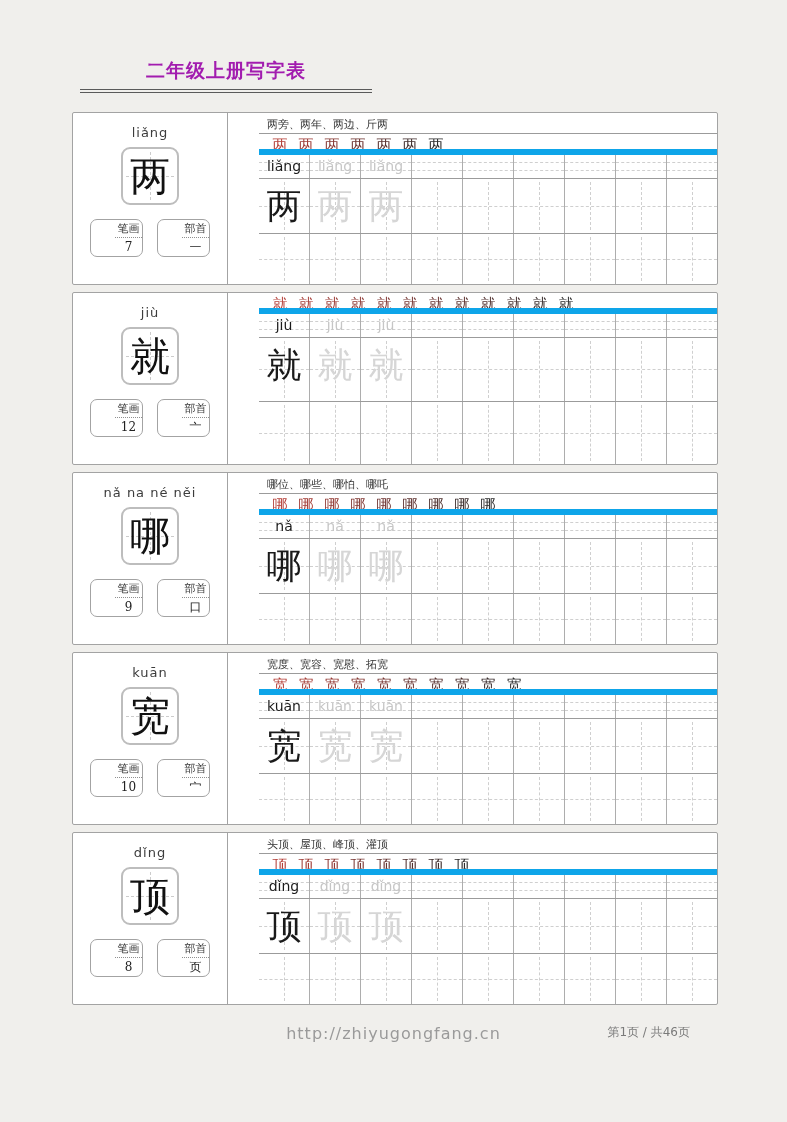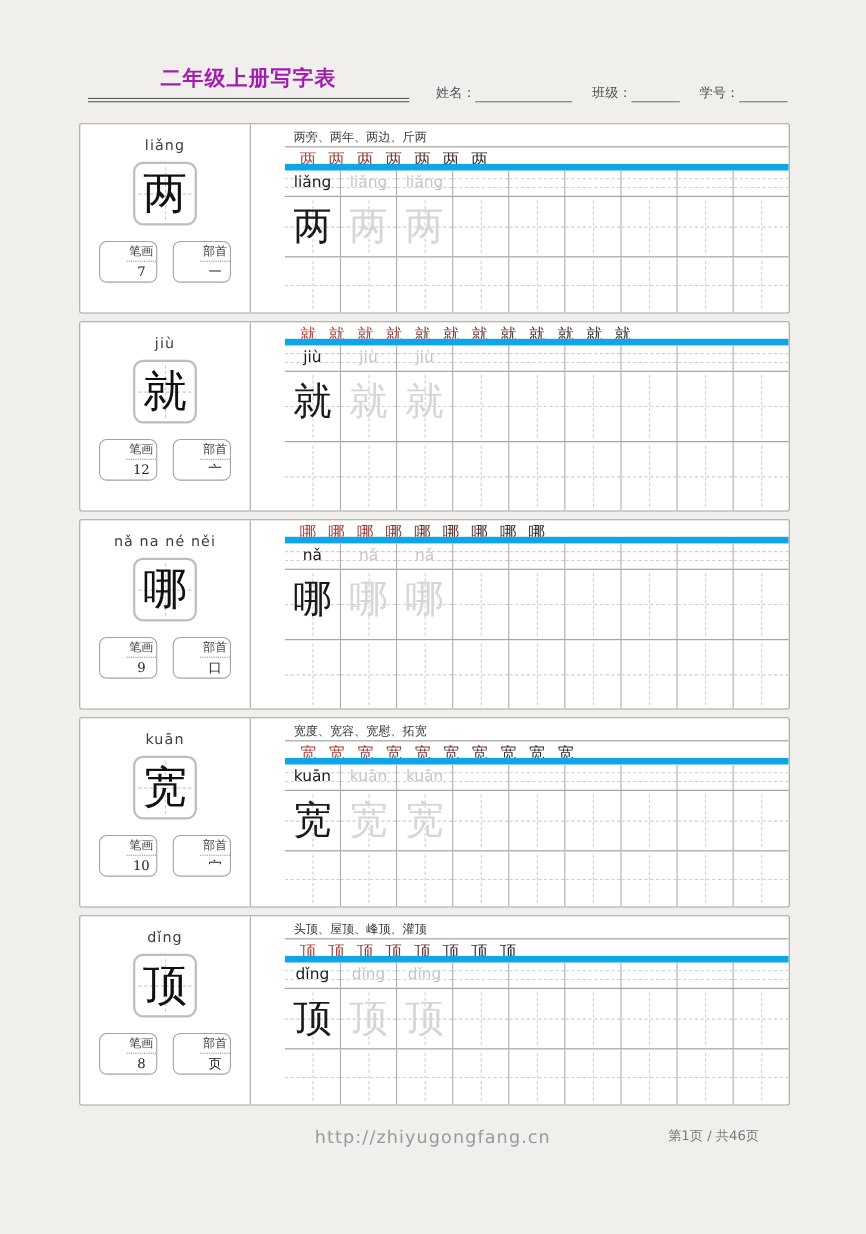--- a/index.html
+++ b/index.html
@@ -109,25 +109,20 @@
 </style>
 </head>
 <body>
 
 <div class="content">
 
   <div class="header">
     <div class="title-wrap">
       <span class="page-title">二年级上册写字表</span>
     </div>
-    <div class="name-row">
-      <span class="field"><span>姓名：</span><span class="blank blank-lg"></span></span>
-      <span class="field"><span>班级：</span><span class="blank blank-sm"></span></span>
-      <span class="field"><span>学号：</span><span class="blank blank-sm"></span></span>
-    </div>
   </div>
 
   <div id="cards">
   <div class="card">
     <div class="left-panel">
       <div class="lp-pinyin">liǎng</div>
       <div class="char-box">
         <div class="big-char">两</div>
       </div>
       <div class="info-row">
@@ -246,20 +241,21 @@
           <div class="info-label">笔画</div>
           <div class="info-value">9</div>
         </div>
         <div class="info-box">
           <div class="info-label">部首</div>
           <div class="info-value">口</div>
         </div>
       </div>
     </div>
     <div class="right-panel">
+      <div class="words-row">哪位、哪些、哪怕、哪吒</div>
       <div class="stroke-row"><span class="stroke-step" style="color: rgb(181, 65, 58);">哪</span><span class="stroke-step" style="color: rgb(164, 62, 56);">哪</span><span class="stroke-step" style="color: rgb(147, 60, 54);">哪</span><span class="stroke-step" style="color: rgb(129, 57, 52);">哪</span><span class="stroke-step" style="color: rgb(112, 54, 51);">哪</span><span class="stroke-step" style="color: rgb(95, 51, 49);">哪</span><span class="stroke-step" style="color: rgb(78, 49, 47);">哪</span><span class="stroke-step" style="color: rgb(60, 46, 45);">哪</span><span class="stroke-step" style="color: rgb(43, 43, 43);">哪</span></div>
       <div class="grid-row pinyin-row">
             <div class="cell"><span class="ink">nǎ</span></div>
             <div class="cell"><span class="pfaint">nǎ</span></div>
             <div class="cell"><span class="pfaint">nǎ</span></div>
             <div class="cell"></div>
             <div class="cell"></div>
             <div class="cell"></div>
             <div class="cell"></div>
             <div class="cell"></div>

